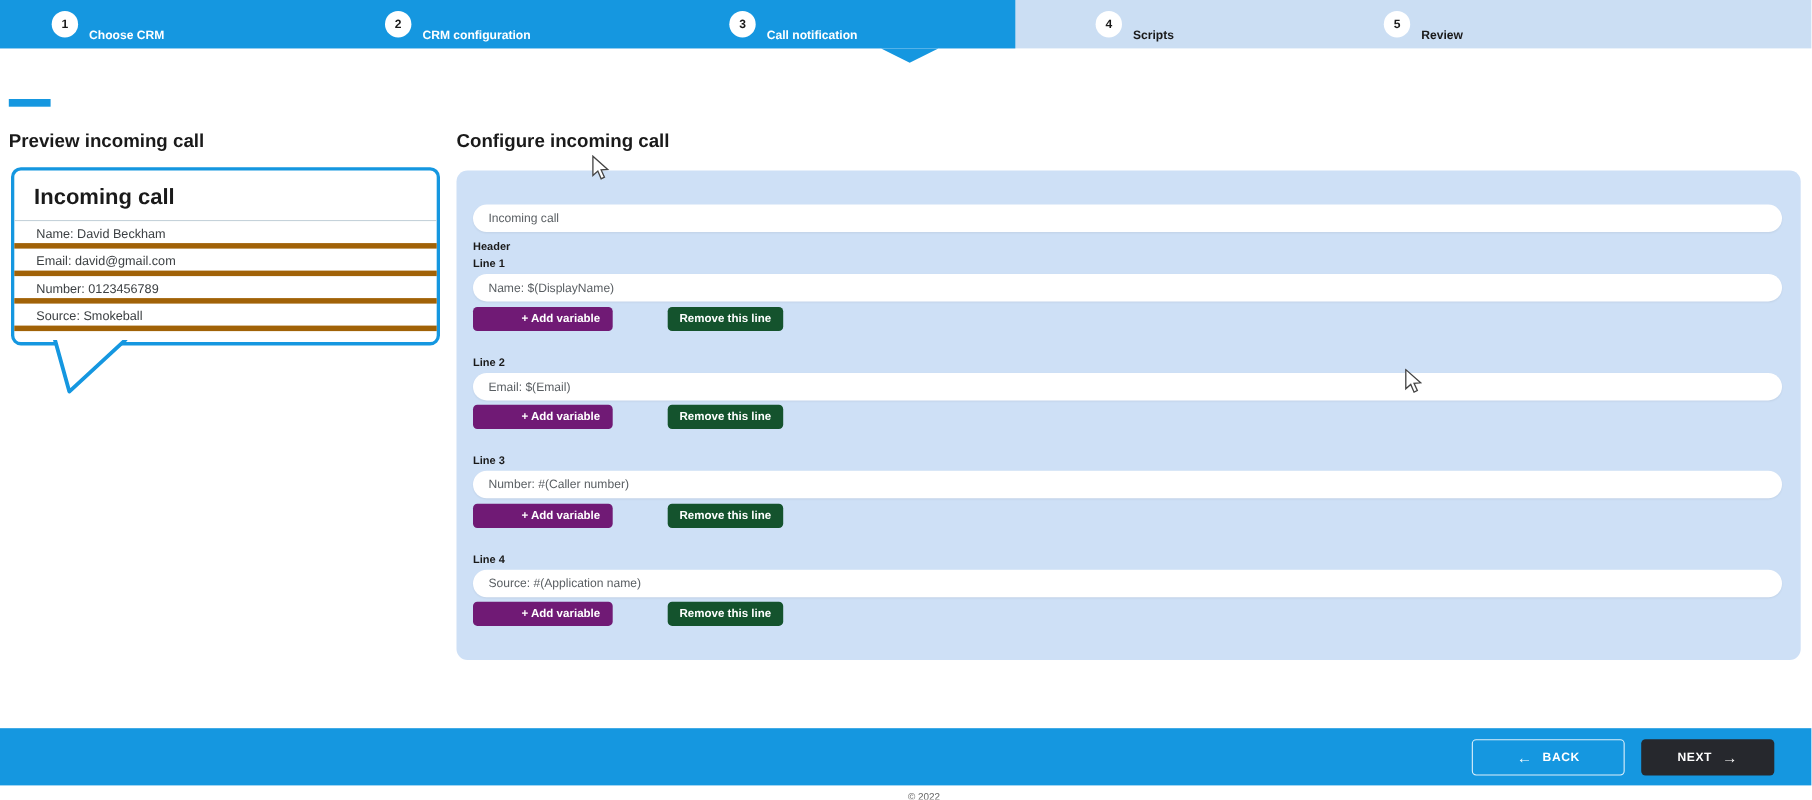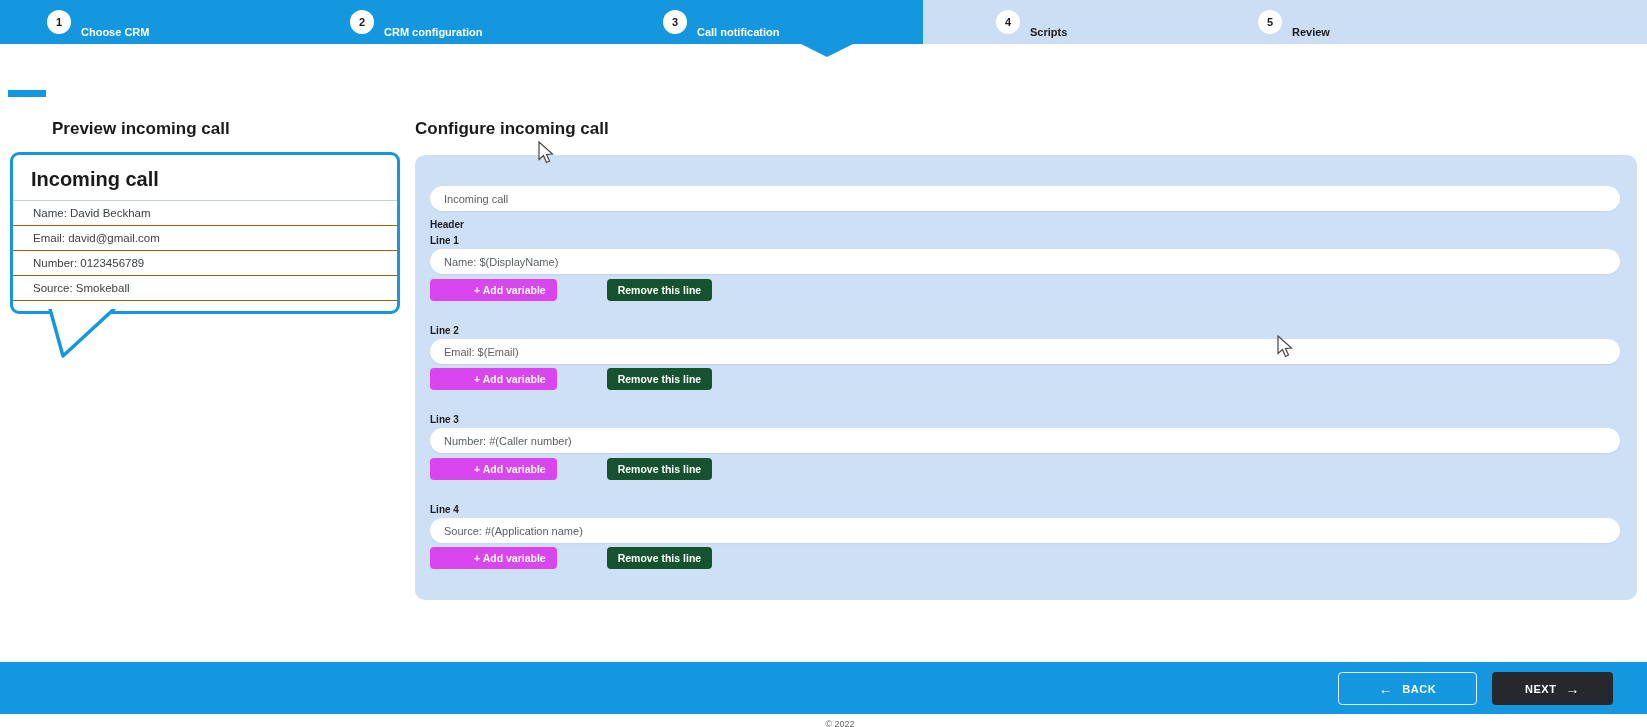--- a/index.html
+++ b/index.html
@@ -23,34 +23,34 @@
   }
   .step-label { font-size:11px; font-weight:bold; color:#1a1a1a;margin-top:19px; }
   .step.active .step-label { color:#fff; }
   .step1 { left:47px; } .step2 { left:350px; } .step3 { left:663px; }
   .step4 { left:996px; } .step5 { left:1258px; }
 
   
   .page-title { position:absolute; left:8px; top:62px; font-size:17px; font-weight:bold; color:#1a1a1a; }
   .title-underline { position:absolute; left:8px; top:90px; width:38px; height:7px; background:#1597e0; }
   .col-heading { position:absolute; top:119px; font-size:17px; font-weight:bold; color:#1a1a1a; }
-  .h-preview { left:8px;margin-left:44px; } .h-config { left:415px; }
+  .h-preview { left:8px; } .h-config { left:415px; }
 
   
   .preview-card {
     position:absolute; left:10px; top:152px; width:390px; height:162px;
     background:#fff; border:3px solid #1597e0; border-radius:9px;
   }
   .preview-title {
     font-size:20px; font-weight:bold; color:#1a1a1a;
     padding:13px 0 9px 18px; border-bottom:1px solid #c5d2da;
   }
   .preview-row {
     height:25px; line-height:25px; padding-left:20px;
-    font-size:11.5px; color:#3c4043; border-bottom:1px solid #a16207;
+    font-size:11.5px; color:#3c4043; border-bottom:5px solid #a16207;
   }
   .bubble-tail { position:absolute; left:46px; top:309px; }
 
   
   .config-panel {
     position:absolute; left:415px; top:155px; width:1222px; height:445px;
     background:#cee0f6; border-radius:10px;
   }
   .field-label { position:absolute; left:15px; font-size:10px; font-weight:bold; color:#1a1a1a; }
   .field-input {
@@ -58,21 +58,21 @@
     border:none; border-radius:13px; background:#fff;
     font-family:"Liberation Sans", sans-serif; font-size:11px; color:#5a5f63;
     padding:0 14px; outline:none; box-shadow:0 1px 2px rgba(0,0,0,0.06);
   }
   .btn-row { position:absolute; left:15px; display:flex; gap:6px; }
   .btn {
     height:22px; border:none; border-radius:4px; cursor:pointer;
     font-family:"Liberation Sans", sans-serif; font-size:10.5px; font-weight:bold;
     padding:0 11px; display:flex; align-items:center;
   }
-  .btn-add { background:#d946ef; color:#fff;padding-left:44px; }
+  .btn-add { background:#701a75; color:#fff;padding-left:44px; }
   .btn-remove { background:#14532d; color:#fff;margin-left:44px; }
 
   
   .bottom-bar { position:absolute; left:0; top:662px; width:1647px; height:52px; background:#1597e0; }
   .nav-btn {
     position:absolute; top:10px; height:33px; border-radius:4px; cursor:pointer;
     font-family:"Liberation Sans", sans-serif; font-size:11px; font-weight:bold;
     letter-spacing:0.5px; color:#fff; display:flex; align-items:center; justify-content:center; gap:9px;
   }
   .btn-back { left:1338px; width:139px; background:transparent; border:1px solid rgba(255,255,255,0.85); }

